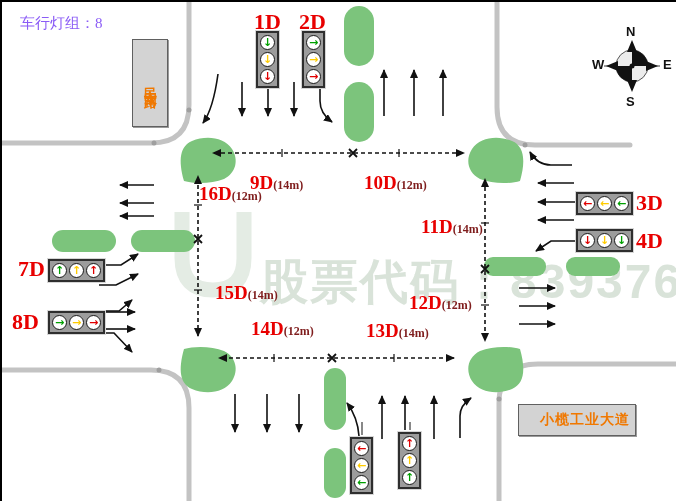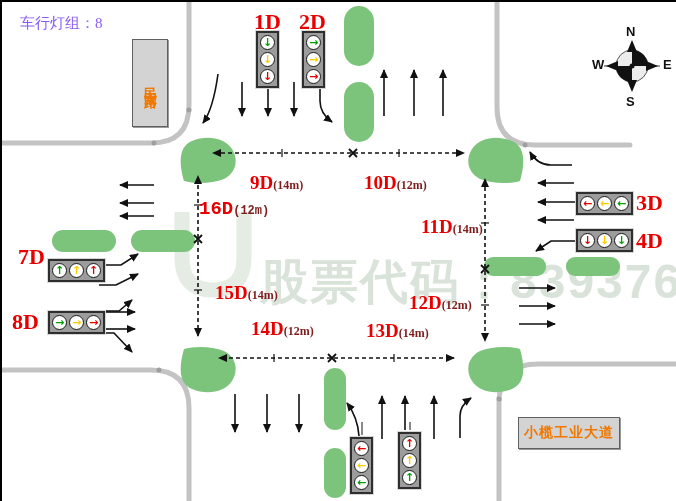--- a/index.html
+++ b/index.html
@@ -166,34 +166,34 @@
     </g>
   </svg>
 
   <div class="abs overlay hdr" style="left:18px;top:12px;">
     <span>车行灯组：</span><span>8</span>
   </div>
 
   <div class="abs overlay vbox" style="left:130px;top:37px;width:34px;height:86px;">
     <span class="roadname vert">民安南路</span>
   </div>
-  <div class="abs overlay vbox" style="left:516px;top:415px;width:100px;height:30px;">
+  <div class="abs overlay vbox" style="left:516px;top:402px;width:100px;height:30px;padding-left:16px;">
     <span class="roadname hroad">小榄工业大道</span>
   </div>
 
   <div class="abs overlay cletter" style="left:624px;top:22px;">N</div>
   <div class="abs overlay cletter" style="left:624px;top:92px;">S</div>
   <div class="abs overlay cletter" style="left:590px;top:55px;">W</div>
   <div class="abs overlay cletter" style="left:661px;top:55px;">E</div>
 
   <div class="abs overlay dlabel" style="left:252px;top:9px;">1D</div>
   <div class="abs overlay dlabel" style="left:297px;top:9px;">2D</div>
   <div class="abs overlay dlabel" style="left:634px;top:190px;">3D</div>
   <div class="abs overlay dlabel" style="left:634px;top:228px;">4D</div>
-  <div class="abs overlay dlabel" style="left:16px;top:244px;text-align:right;">7D</div>
+  <div class="abs overlay dlabel" style="left:16px;top:256px;text-align:right;">7D</div>
   <div class="abs overlay dlabel" style="left:10px;top:309px;">8D</div>
 
   <div class="tl v" style="left:254px;top:29px;">
     <span class="lamp g">↓</span>
     <span class="lamp y">↓</span>
     <span class="lamp r">↓</span>
   </div>
   <div class="tl v" style="left:300px;top:29px;">
     <span class="lamp g">→</span>
     <span class="lamp y">→</span>
@@ -244,17 +244,17 @@
   </div>
   <div class="abs overlay clabel" style="left:364px;top:319px;">
     <span class="id">13D</span><span class="len">(14m)</span>
   </div>
   <div class="abs overlay clabel" style="left:249px;top:317px;">
     <span class="id">14D</span><span class="len">(12m)</span>
   </div>
   <div class="abs overlay clabel" style="left:213px;top:281px;">
     <span class="id">15D</span><span class="len">(14m)</span>
   </div>
-  <div class="abs overlay clabel" style="left:197px;top:198px;font-family:Liberation Mono, monospace;">
+  <div class="abs overlay clabel" style="left:197px;top:182px;">
     <span class="id">16D</span><span class="len">(12m)</span>
   </div>
 
 </div>
 
 </body></html>

